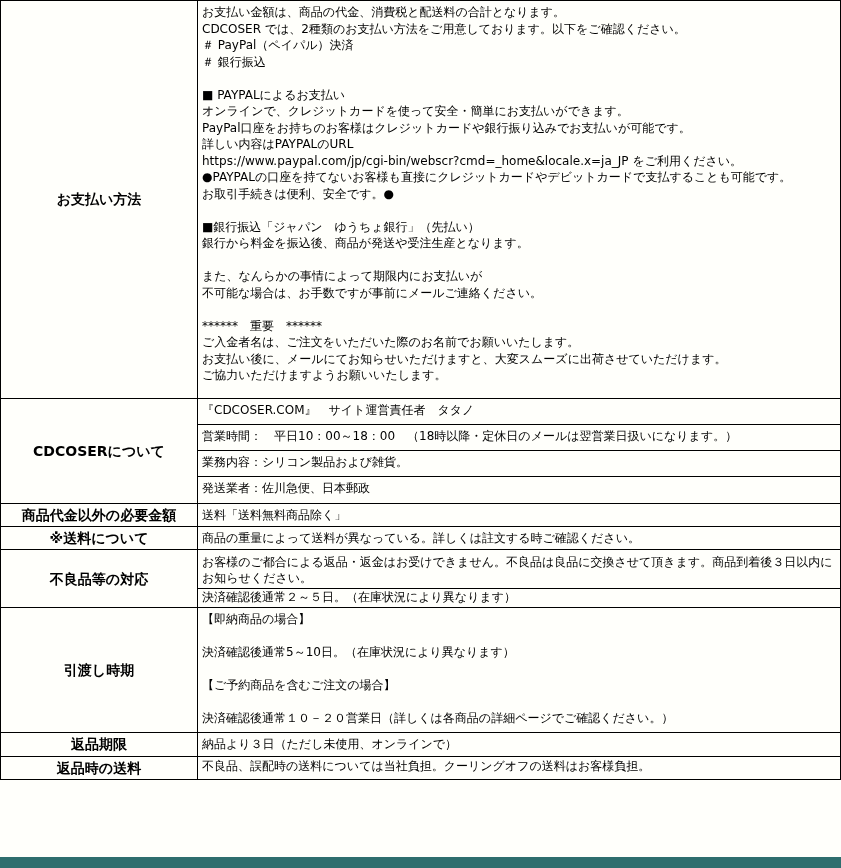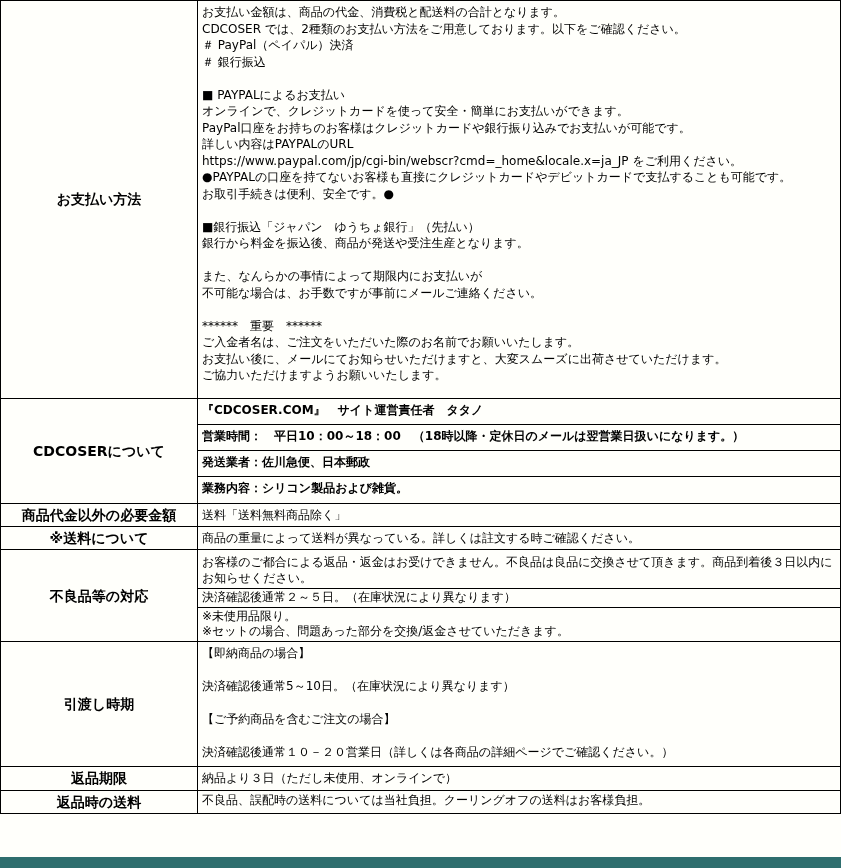--- a/index.html
+++ b/index.html
@@ -28,21 +28,21 @@
     font-size:12px; line-height:15px;
     padding:4px 3px 2px 4px;
     border-bottom:1px solid #000;
     white-space:pre-wrap; overflow-wrap:break-word;
   }
   .content-cell .sub-row:last-child { border-bottom:none; }
   .strong { font-weight:bold; }
 
   
   .r-payment  .content-text { min-height:397px; }
-  .r-about    .sub-row { min-height:26px;font-weight:bold; }
+  .r-about    .sub-row { min-height:26px; }
   .r-extra    .content-text { min-height:16px; }
   .r-ship     .content-text { min-height:17px; }
   .r-defect   .sub-a { min-height:32px; line-height:16px; }
   .r-defect   .sub-b { min-height:16px; padding-top:1px; }
   .r-defect   .sub-c { min-height:31px; padding-top:1px; }
   .r-delivery .content-text { min-height:124px; }
   .r-deadline .sub-row { min-height:17px; padding-top:1px; }
   .r-return   .content-text { min-height:16px; }
   .r-retship  .content-text { min-height:9px; padding-top:1px; padding-bottom:1px; }
 
@@ -81,22 +81,22 @@
 お支払い後に、メールにてお知らせいただけますと、大変スムーズに出荷させていただけます。
 ご協力いただけますようお願いいたします。</div>
       </div>
     </div>
 
     <div class="row r-about">
       <div class="label-cell">CDCOSERについて</div>
       <div class="content-cell">
         <div class="sub-row">『CDCOSER.COM』　サイト運営責任者　タタノ</div>
         <div class="sub-row">営業時間：　平日10：00～18：00　（18時以降・定休日のメールは翌営業日扱いになります。）</div>
+        <div class="sub-row">業務内容：シリコン製品および雑貨。</div>
         <div class="sub-row">発送業者：佐川急便、日本郵政</div>
-        <div class="sub-row">業務内容：シリコン製品および雑貨。</div>
       </div>
     </div>
 
     <div class="row r-extra">
       <div class="label-cell">商品代金以外の必要金額</div>
       <div class="content-cell">
         <div class="content-text">送料「送料無料商品除く」</div>
       </div>
     </div>
 
@@ -105,22 +105,20 @@
       <div class="content-cell">
         <div class="content-text">商品の重量によって送料が異なっている。詳しくは註文する時ご確認ください。</div>
       </div>
     </div>
 
     <div class="row r-defect">
       <div class="label-cell">不良品等の対応</div>
       <div class="content-cell">
         <div class="sub-row sub-a">お客様のご都合による返品・返金はお受けできません。不良品は良品に交換させて頂きます。商品到着後３日以内にお知らせください。</div>
         <div class="sub-row sub-b">決済確認後通常２～５日。（在庫状況により異なります）</div>
-        <div class="sub-row sub-c">※未使用品限り。
-※セットの場合、問題あった部分を交換/返金させていただきます。</div>
       </div>
     </div>
 
     <div class="row r-delivery">
       <div class="label-cell">引渡し時期</div>
       <div class="content-cell">
         <div class="content-text">【即納商品の場合】
 
 決済確認後通常5～10日。（在庫状況により異なります）
 

